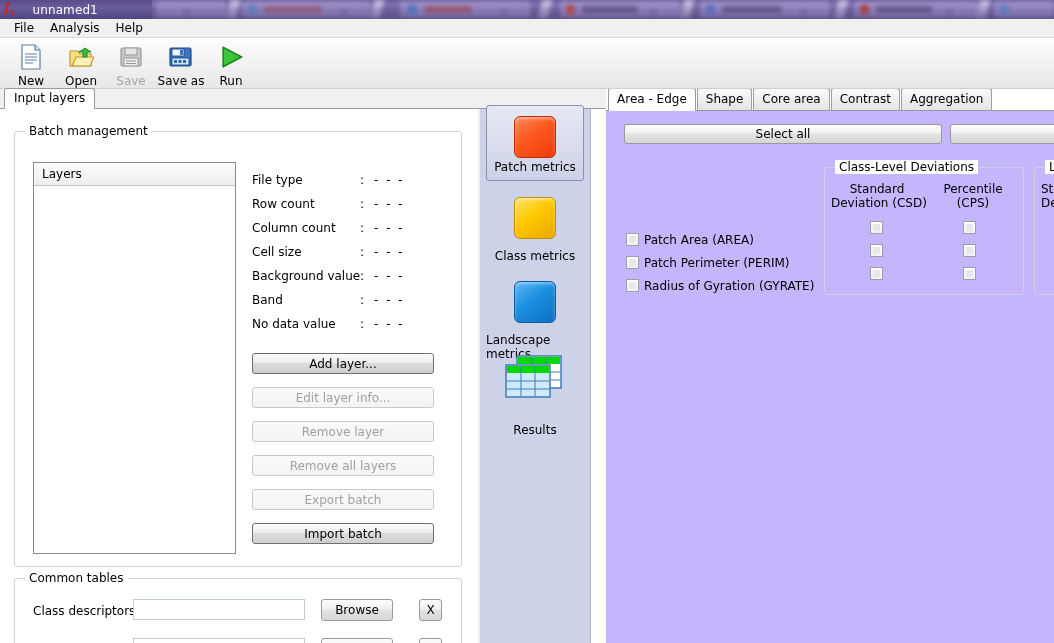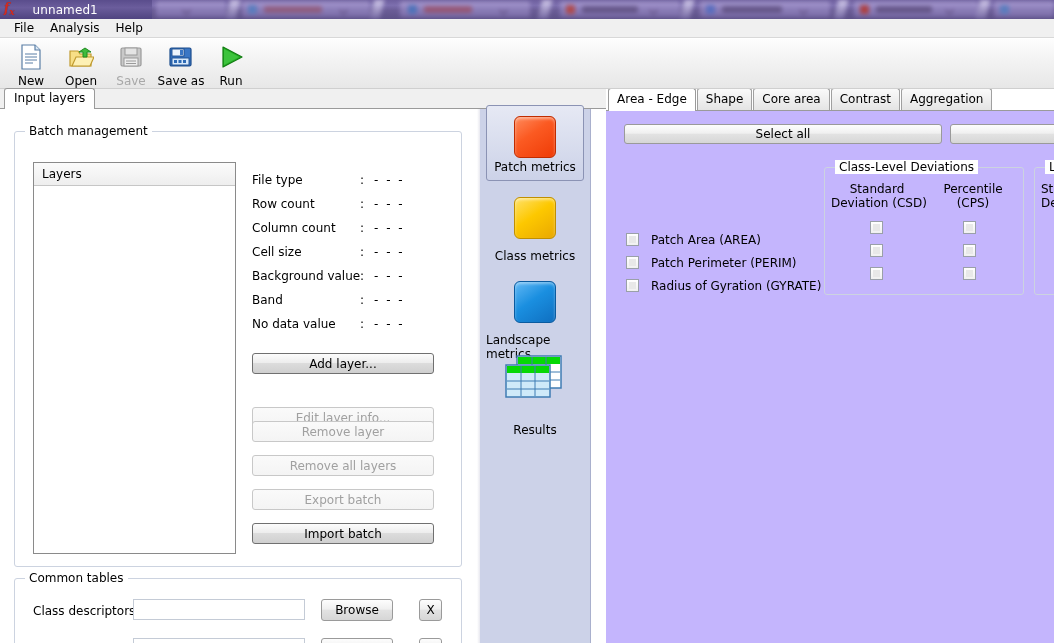--- a/index.html
+++ b/index.html
@@ -189,21 +189,21 @@
   .rtab.active{background:#fff;border-color:#9a9a9a;z-index:3;}
   .rtab.active::after{content:"";position:absolute;left:0;right:0;bottom:-1px;height:1px;background:#fff;}
 
   .chk{
     display:inline-block;width:13px;height:13px;box-sizing:border-box;
     border:1px solid #9aa0a8;background:linear-gradient(180deg,#ffffff,#f0f0f0);
     vertical-align:-2px;
   }
   .chk i{display:block;width:7px;height:7px;margin:2px;background:#e8e8e8;}
   .cbrow{position:absolute;font-size:12px;white-space:nowrap;}
-  .cbrow .cblabel{margin-left:12px;}
+  .cbrow .cblabel{margin-left:5px;}
   .colhead{position:absolute;font-size:12px;text-align:center;line-height:14px;white-space:nowrap;}
   .cellchk{position:absolute;}
 </style>
 </head>
 <body>
 
 <div id="app">
 
   <div class="taskbar">
     <div class="tb-blur">
@@ -364,21 +364,21 @@
         <span class="infocolon">:</span>
         <span class="infoval">- - -</span>
       </div>
       <div class="inforow" style="left:237px;top:185px;width:190px;height:14px;">
         <span class="infokey">No data value</span>
         <span class="infocolon">:</span>
         <span class="infoval">- - -</span>
       </div>
 
       <div class="btn" style="left:237px;top:221px;width:182px;height:21px;">Add layer...</div>
-      <div class="btn disabled" style="left:237px;top:255px;width:182px;height:21px;margin-top:20px;">Edit layer info...</div>
+      <div class="btn disabled" style="left:237px;top:255px;width:182px;height:21px;">Edit layer info...</div>
       <div class="btn disabled" style="left:237px;top:289px;width:182px;height:21px;">Remove layer</div>
       <div class="btn disabled" style="left:237px;top:323px;width:182px;height:21px;">Remove all layers</div>
       <div class="btn disabled" style="left:237px;top:357px;width:182px;height:21px;">Export batch</div>
       <div class="btn" style="left:237px;top:391px;width:182px;height:21px;">Import batch</div>
     </div>
 
     <div class="group" style="left:14px;top:469px;width:446px;height:90px;">
       <div class="glabel">Common tables</div>
 
       <div class="fieldlabel" style="left:18px;top:25px;">Class descriptors</div>

